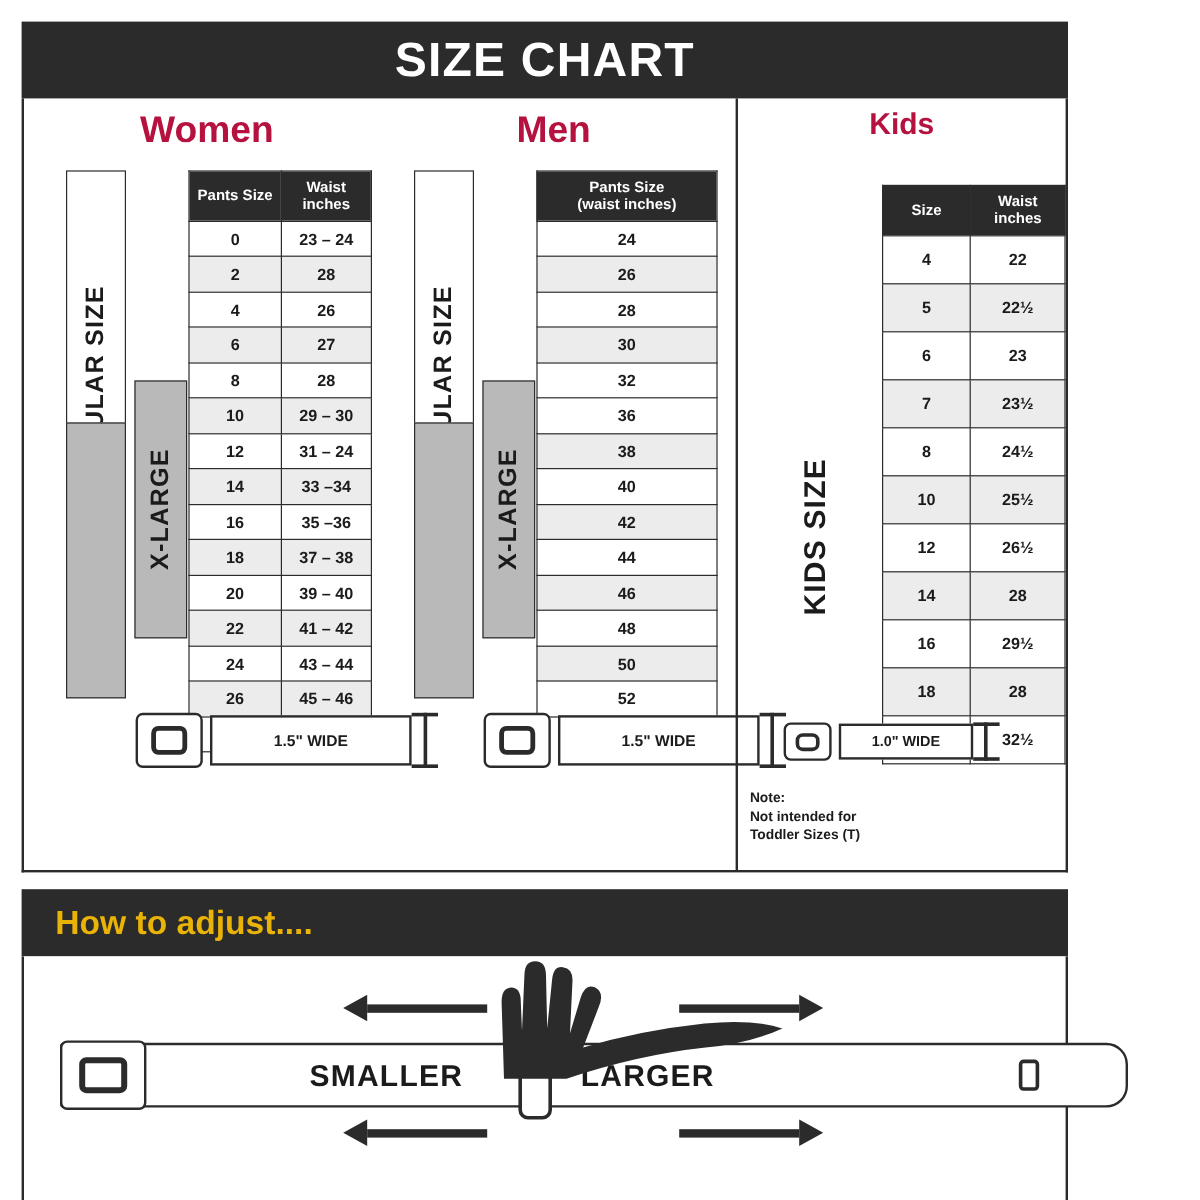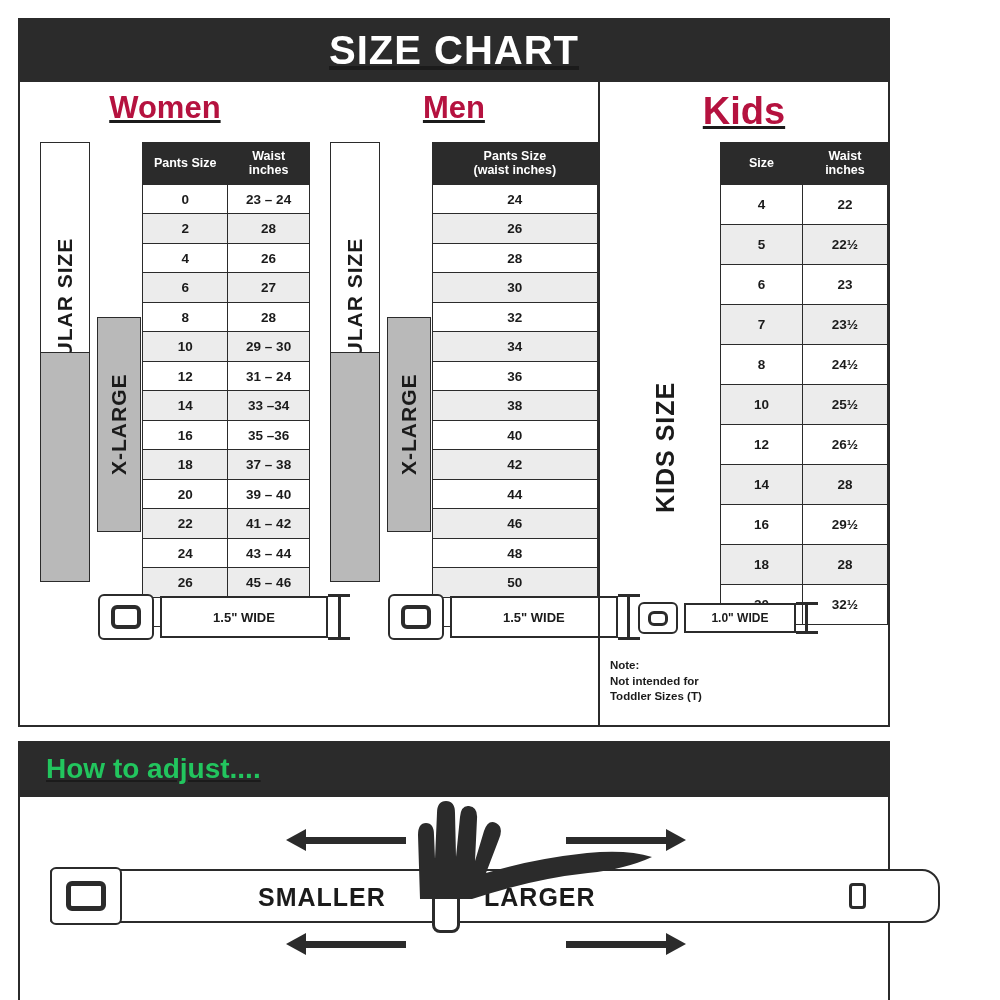--- a/index.html
+++ b/index.html
@@ -8,21 +8,20 @@
     background:#ffffff;
     font-family:"Liberation Sans",sans-serif;
     color:#1b1b1b;
     overflow:hidden;
   }
   .page{
     position:relative;
     width:908px;height:1000px;
     box-sizing:border-box;
     padding:18px 18px 0 18px;
-    text-decoration:underline;
   }
   
   .title-bar{
     background:#2b2b2b;
     height:64px;
     display:flex;align-items:center;justify-content:center;
   }
   .title-bar .title{
     color:#ffffff;
     font-size:40px;
@@ -33,33 +32,34 @@
   .top-panel{
     border:2px solid #2b2b2b;
     border-top:none;
     height:645px;
     box-sizing:border-box;
     display:flex;
   }
   .col{
     box-sizing:border-box;
     position:relative;
+    margin-left:15px;
   }
   .col.women{width:320px;}
   .col.men{width:318px;}
   .col.kids{width:320px;border-left:2px solid #2b2b2b;}
   .col-head{
     text-align:center;
     color:#b5123f;
     font-weight:bold;
     padding-top:8px;
     padding-bottom:4px;
   }
   .col.women .col-head,.col.men .col-head{font-size:31px;}
-  .col.kids .col-head{font-size:38px;}
+  .col.kids .col-head{font-size:25px;}
 
   
   .tbl-wrap{
     position:relative;
     margin:0 auto;
   }
   .sizetbl{
     border-collapse:collapse;
     font-size:13px;
   }
@@ -155,21 +155,21 @@
   
   .howto-bar{
     background:#2b2b2b;
     height:56px;
     margin-top:14px;
     display:flex;align-items:center;
     padding-left:28px;
     box-sizing:border-box;
   }
   .howto-bar .label{
-    color:#22c55e;font-size:28px;font-weight:bold;
+    color:#eab308;font-size:28px;font-weight:bold;
   }
   .adjust-panel{
     position:relative;
     height:205px;
     border:2px solid #2b2b2b;
     border-top:none;
     box-sizing:border-box;
     background:#fff;
   }
   .big-belt{
@@ -367,23 +367,20 @@
               <tr>
                 <td class="zebra-a">28</td>
               </tr>
               <tr>
                 <td class="zebra-b">30</td>
               </tr>
               <tr>
                 <td class="zebra-a">32</td>
               </tr>
               <tr>
-                <td class="zebra-b">34</td>
-              </tr>
-              <tr>
                 <td class="zebra-a">36</td>
               </tr>
               <tr>
                 <td class="zebra-b">38</td>
               </tr>
               <tr>
                 <td class="zebra-a">40</td>
               </tr>
               <tr>
                 <td class="zebra-b">42</td>
@@ -420,21 +417,21 @@
       </div>
     </div>
 
     <div class="col kids">
       <div class="col-head">Kids</div>
 
       <div class="vlabel" style="left:40px;top:250px;width:50px;height:230px;font-size:25px;border:none;background:transparent;">
         <span>KIDS SIZE</span>
       </div>
 
-      <div class="tbl-wrap" style="position:absolute;left:120px;top:60px;">
+      <div class="tbl-wrap" style="position:absolute;left:120px;top:72px;">
         <table class="sizetbl">
           <thead>
             <tr>
               <th style="width:86px;">Size</th>
               <th style="width:86px;">Waist<br>inches</th>
             </tr>
           </thead>
           <tbody id="kids-body">
               <tr>
                 <td class="zebra-a" style="height:39px">4</td>

